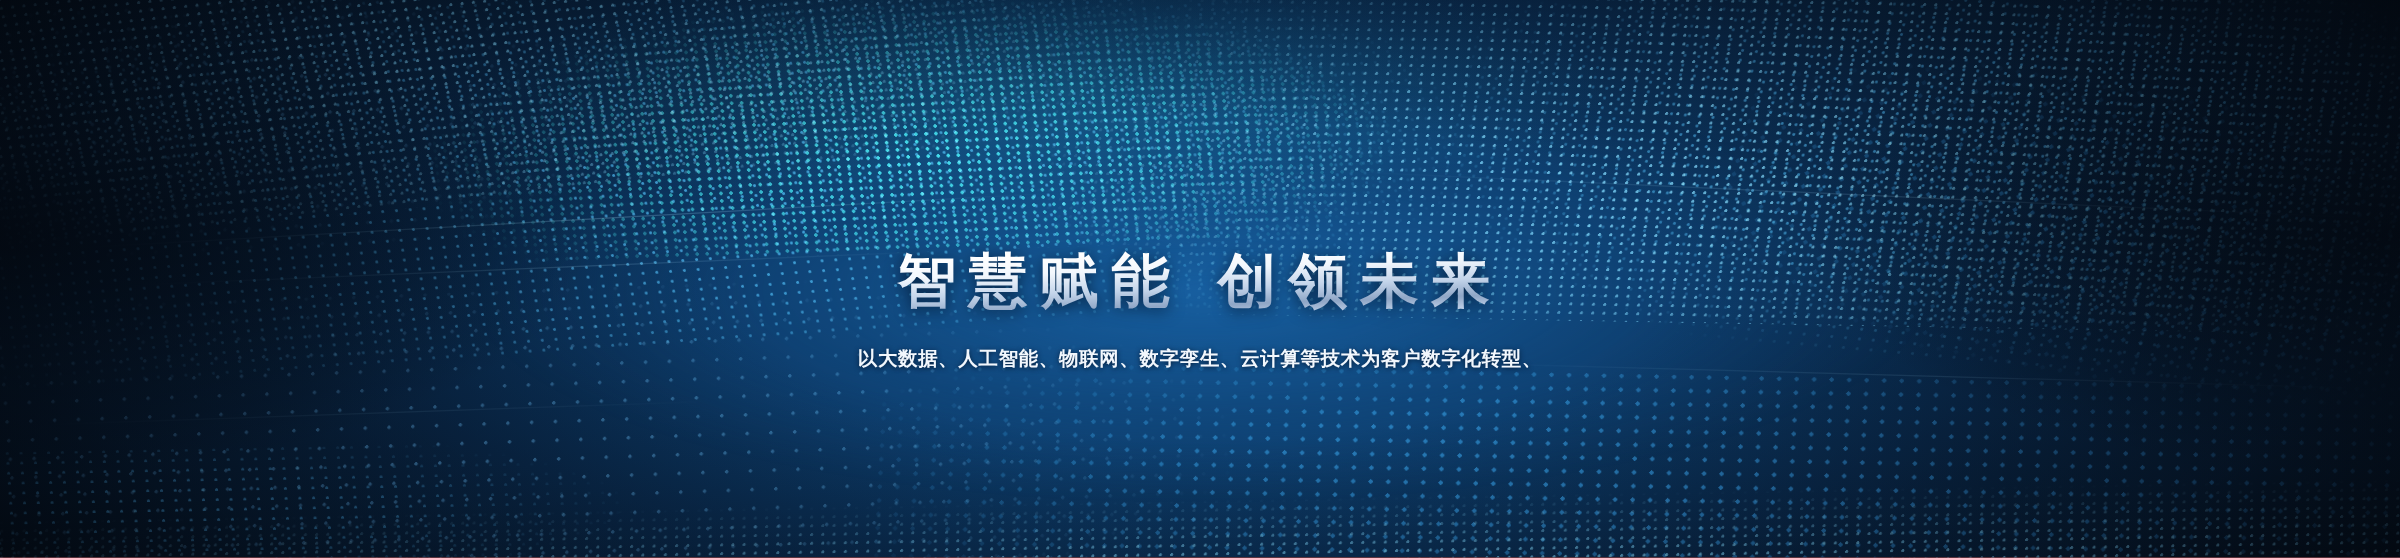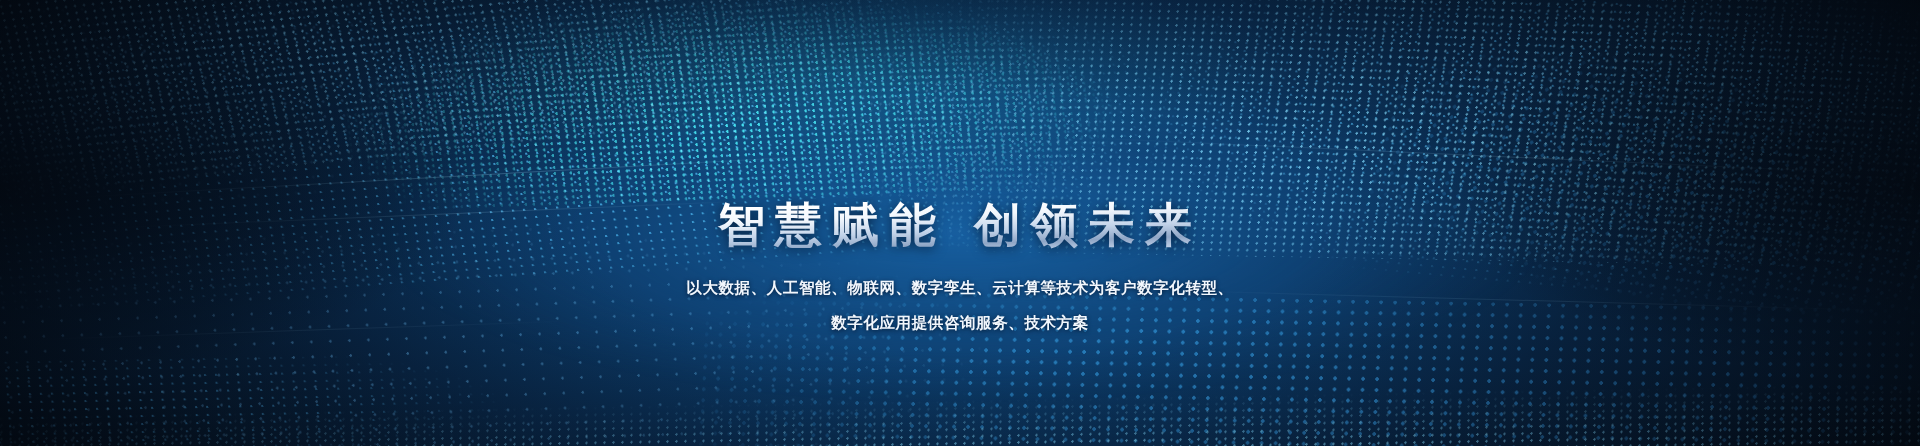--- a/index.html
+++ b/index.html
@@ -256,17 +256,16 @@
   <div class="streak s5"></div>
 
   <div class="bg-corner-dark"></div>
   <div class="bg-vignette"></div>
 
   <div class="content">
     <h1 class="headline"><span>智慧赋能</span><span class="gap"></span><span>创领未来</span></h1>
 
     <p class="subtitle">
       <span class="sub-line l1">以大数据、人工智能、物联网、数字孪生、云计算等技术为客户数字化转型、</span>
-      <span class="sub-line l2">数字化应用提供咨询服务、技术方案</span>
     </p>
   </div>
 
 </div>
 
 </body></html>

